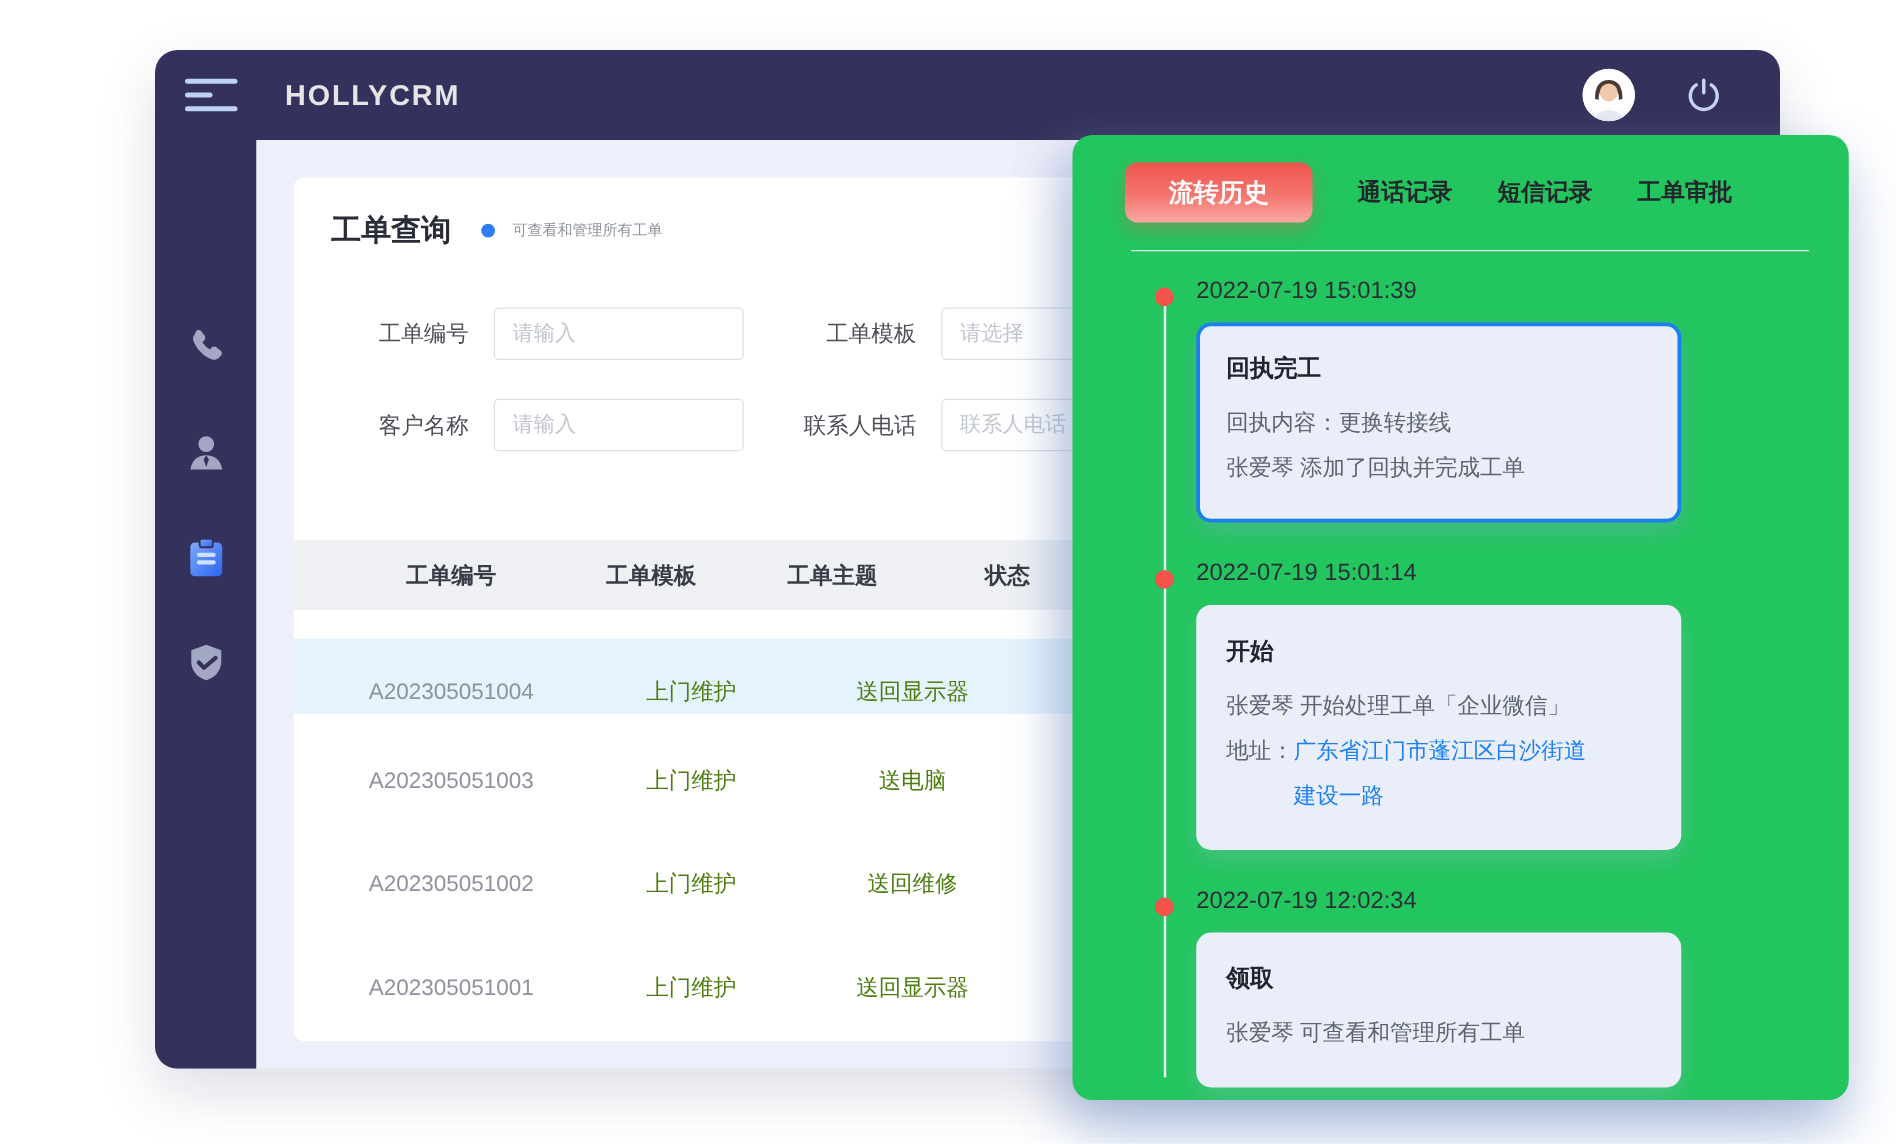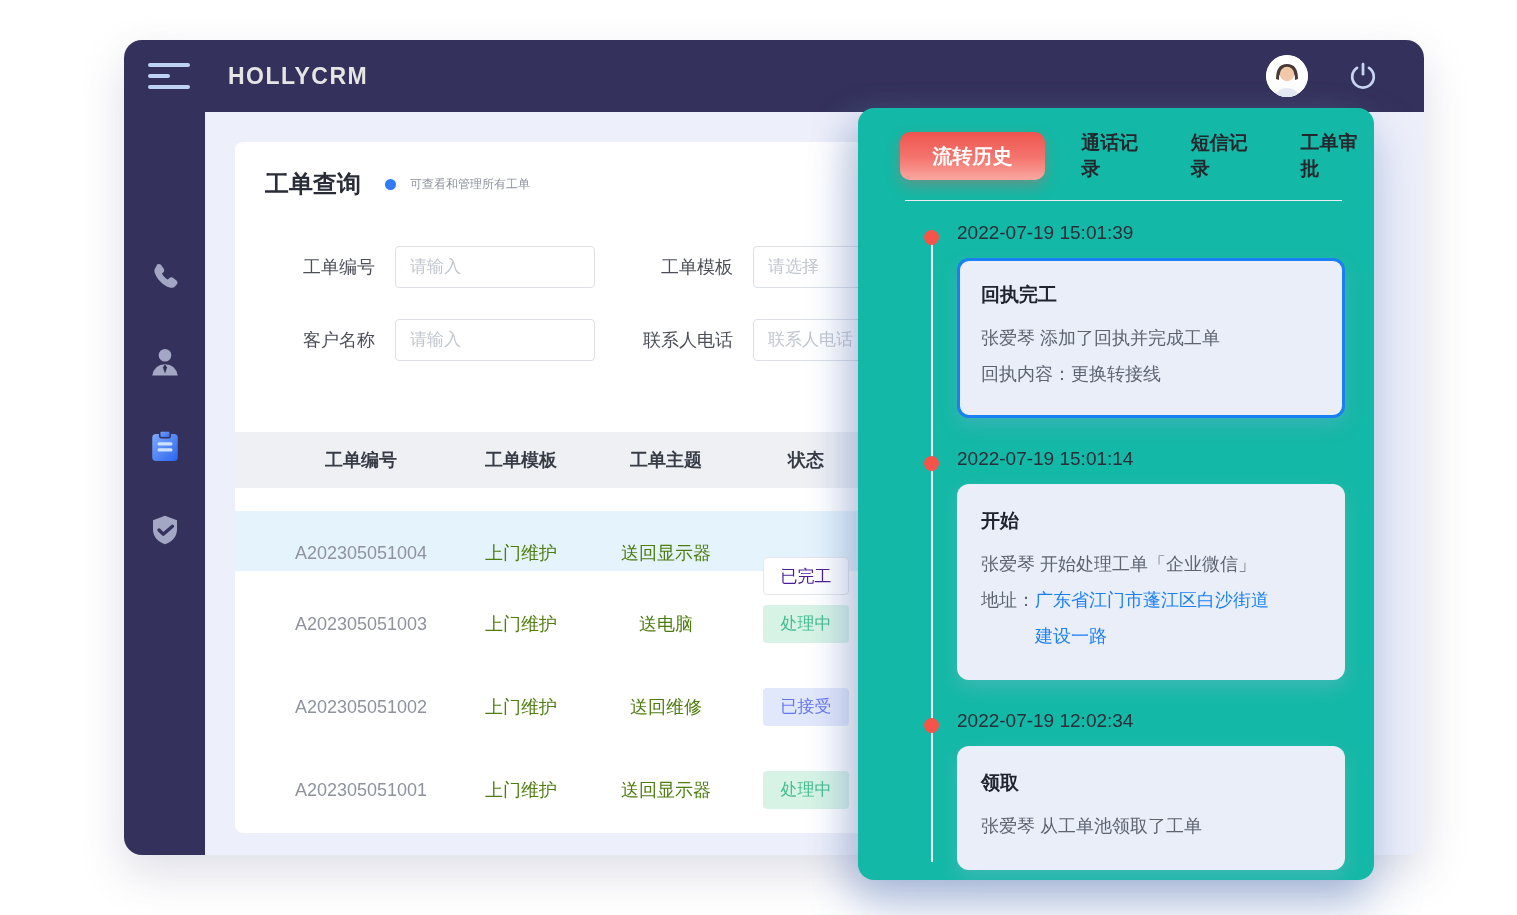--- a/index.html
+++ b/index.html
@@ -45,31 +45,31 @@
   .form input { margin-left:20px; height:42px; border:1px solid #dcdfe6; border-radius:4px;
                 padding:0 14px; font-size:17px; color:#333; outline:none; background:#fff; }
   .form input.in1 { width:200px; } .form input.in2 { width:250px; }
   .form input::placeholder { color:#c2c6cf; }
 
   .table { position:absolute; left:0; top:290px; width:100%; }
   .t-head, .t-row { display:grid; grid-template-columns:180px 140px 150px 130px auto;
                     align-items:center; padding-left:36px; }
   .t-head { height:56px; background:#eef0f4; font-size:18px; font-weight:bold; color:#363b45; }
   .t-head > div, .t-row > div { text-align:center; }
-  .t-row { height:60px; margin-top:23px; font-size:18px; }
+  .t-row { height:60px; margin-top:23px; font-size:18px;gap:32px; }
   .t-row.selected { background:#e5f3fc; }
   .c-id { color:#8e939d; } .c-template, .c-subject { color:#4d7c0f; }
   .badge { display:inline-block; min-width:86px; padding:0 14px; height:38px; line-height:38px;
            border-radius:4px; font-size:17px; }
   .badge.done { background:#ffffff; border:1px solid #e3e6ea; color:#4c1d95;margin-top:46px; }
   .badge.processing { background:#d7f3e6; color:#44bd8e; }
   .badge.accepted { background:#e2e8fc; color:#6476f1; }
 
   
-  .panel { position:absolute; left:858px; top:108px; width:516px; height:772px; background:#14b8a6;
+  .panel { position:absolute; left:858px; top:108px; width:621px; height:772px; background:#22c55e;
            border-radius:16px; z-index:10;
            box-shadow:-14px 10px 34px rgba(110,130,180,.28), 0 26px 48px rgba(120,150,205,.45); }
   .tabs { position:absolute; left:42px; top:22px; display:flex; align-items:center; gap:36px; }
   .tab-active { width:150px; height:48px; border-radius:10px; border:none; cursor:pointer;
                 background:linear-gradient(180deg,#ee544e 0%,#f4766f 55%,#f9a8a1 100%);
                 color:#ffffff; font-size:20px; font-weight:bold;
                 font-family:"Liberation Sans","DejaVu Sans",sans-serif;
                 box-shadow:0 6px 14px rgba(240,90,84,.35); }
   .tab { font-size:19px; font-weight:600; color:#23262d; cursor:pointer; }
   .tabs-divider { position:absolute; left:47px; right:32px; top:92px; height:1px; background:#ebedf3; }
@@ -231,22 +231,22 @@
     <div class="tabs-divider"></div>
 
     <div class="timeline">
       <div class="tl-line"></div>
       <div id="entries">
   <div class="entry">
     <span class="dot"></span>
     <div class="time">2022-07-19 15:01:39</div>
     <div class="tcard highlighted">
       <div class="t-title">回执完工</div>
-    <div class="line">张爱琴 添加了回执并完成工单</div>
-              <div class="line">回执内容：更换转接线</div>
+    <div class="line">回执内容：更换转接线</div>
+              <div class="line">张爱琴 添加了回执并完成工单</div>
             </div>
   </div>
 
   <div class="entry">
     <span class="dot"></span>
     <div class="time">2022-07-19 15:01:14</div>
     <div class="tcard">
       <div class="t-title">开始</div>
     <div class="line">张爱琴 开始处理工单「企业微信」</div>
               <div class="line">
@@ -254,19 +254,19 @@
                 <span class="link">广东省江门市蓬江区白沙街道建设一路</span>
               </div>
             </div>
   </div>
 
   <div class="entry">
     <span class="dot"></span>
     <div class="time">2022-07-19 12:02:34</div>
     <div class="tcard">
       <div class="t-title">领取</div>
-    <div class="line">张爱琴 从工单池领取了工单</div>
+    <div class="line">张爱琴 可查看和管理所有工单</div>
             </div>
   </div>
 </div>
     </div>
   </div>
 </div>
 
 </body></html>

